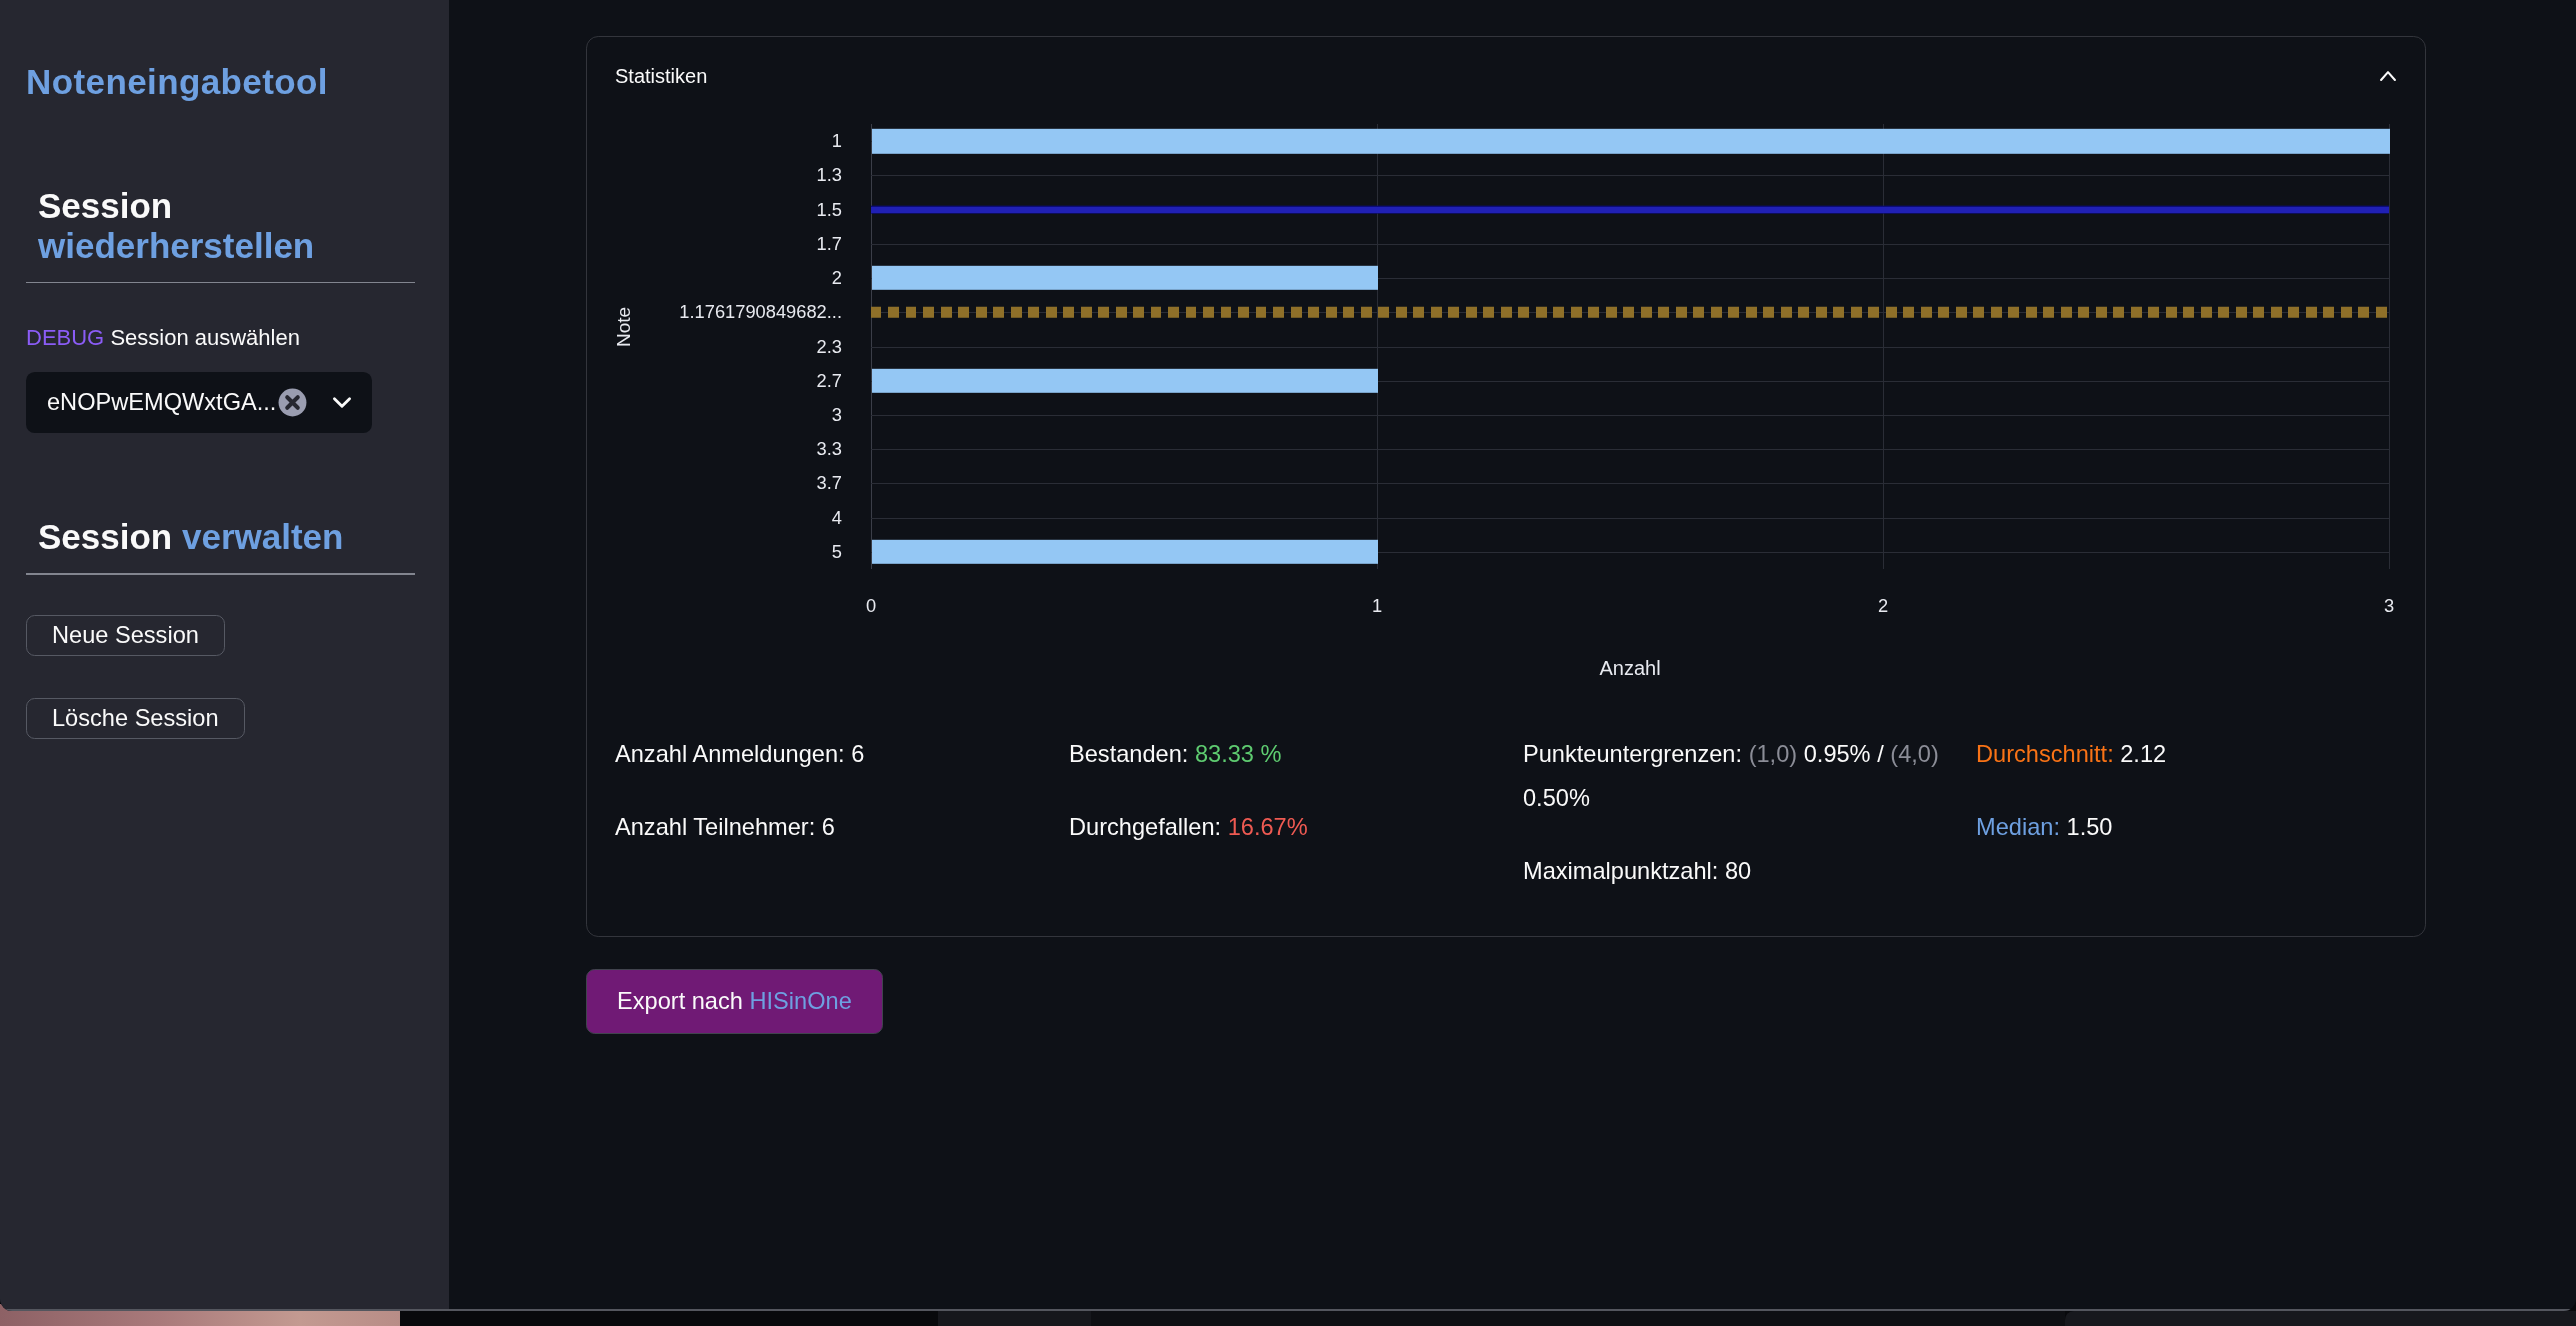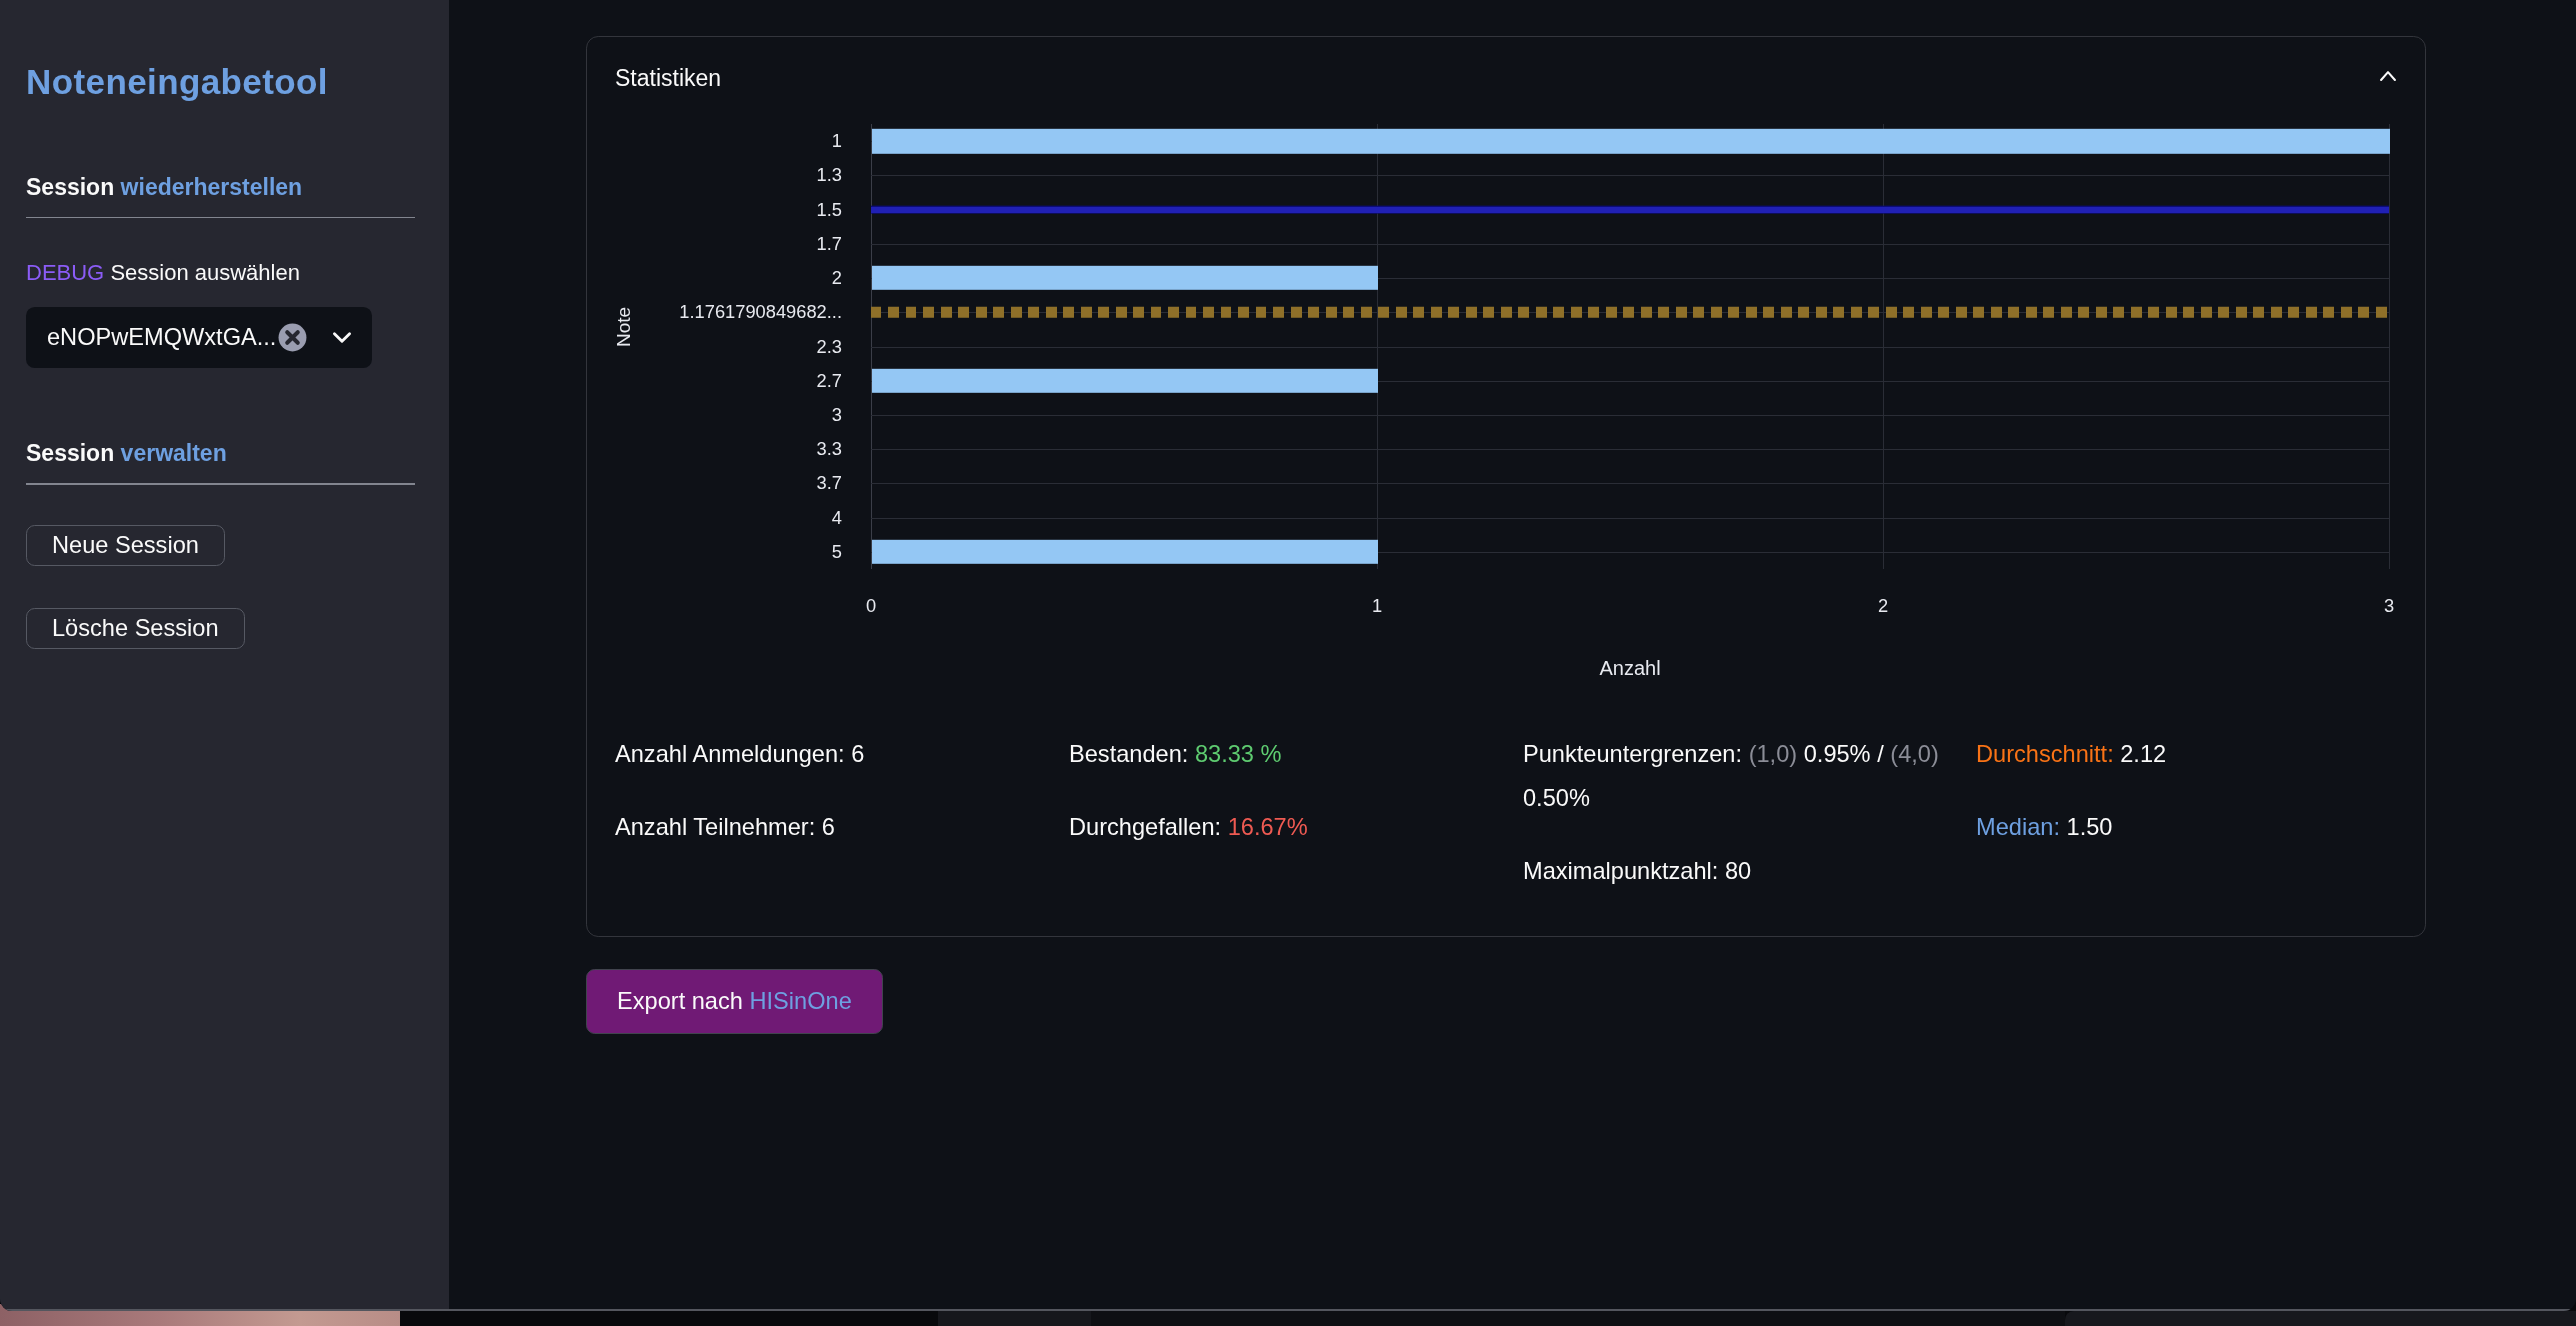--- a/index.html
+++ b/index.html
@@ -16,39 +16,39 @@
 
   
   .app{position:absolute;left:0;top:0;width:2576px;height:1311px;background:#0e1117;
        border-radius:0 0 12.2px 12.2px;overflow:hidden;}
   .window-bottom-line{position:absolute;left:0;bottom:0;width:100%;height:1.7px;background:#54565e;}
 
   
   .sidebar{position:absolute;left:0;top:0;width:449px;height:1311px;background:#262730;
            box-sizing:border-box;padding:0 33px 0 26px;}
   .app-title{margin:0;padding-top:62px;font-size:35px;font-weight:700;color:#6ea0e1;letter-spacing:0.4px;}
-  .section-h{margin:0;padding-top:72px;font-size:23px;font-weight:700;color:#fafafa;}
+  .section-h{margin:12px;padding-top:72px;font-size:35px;font-weight:700;color:#fafafa;}
   .section-h .accent{color:#6ea0e1;}
   .s-divider{height:1.7px;background:#82858f;border:0;margin:15.7px 0 0 0;width:389px;}
   .select-label{margin-top:42px;font-size:22px;color:#fafafa;}
   .debug{color:#8b5cf6;}
   .select-box{margin-top:21px;width:346px;height:61px;background:#0e1117;border-radius:8.7px;
               display:flex;align-items:center;box-sizing:border-box;padding:0 17.5px 0 21px;cursor:pointer;}
   .select-value{flex:1;font-size:23.6px;color:#fafafa;white-space:nowrap;overflow:hidden;}
   .clear-ic{width:31px;height:31px;flex:0 0 auto;margin-right:21px;cursor:pointer;}
   .chev-ic{width:26px;height:26px;flex:0 0 auto;cursor:pointer;}
   .sb-btn{display:block;margin-top:42px;background:#262730;border:0.9px solid #565963;border-radius:8.7px;
           color:#fafafa;font-size:23.6px;font-family:inherit;padding:6px 25px;cursor:pointer;}
   .sb-btn.first{margin-top:40px;}
 
   
   .panel{position:absolute;left:586px;top:36px;width:1840px;height:901px;box-sizing:border-box;
          background:#0e1117;border:0.9px solid #33353c;border-radius:12.2px;}
   .panel-header{position:absolute;left:0;top:0;width:100%;height:79px;cursor:pointer;}
-  .panel-title{position:absolute;left:28px;top:28px;font-size:23px;color:#fafafa;}
+  .panel-title{position:absolute;left:28px;top:28px;font-size:20px;color:#fafafa;}
   .collapse-ic{position:absolute;right:24.4px;top:28px;width:26px;height:23px;cursor:pointer;}
 
   
   .plot{position:absolute;left:284px;top:87px;width:1518px;height:445px;}
   .vgrid{position:absolute;top:0;bottom:0;width:0.9px;background:#2a2d36;}
   .vaxis{position:absolute;top:0;bottom:0;left:0;width:0.9px;background:#3b3e48;}
   .rows{position:absolute;inset:0;display:flex;flex-direction:column;}
   .row{flex:1;position:relative;}
   .row::before{content:"";position:absolute;left:0;right:0;top:50%;height:0.9px;background:#2a2d36;}
   .bar{position:absolute;left:0.9px;top:50%;height:24.4px;transform:translateY(-50%);background:#94c7f4;z-index:2;}

